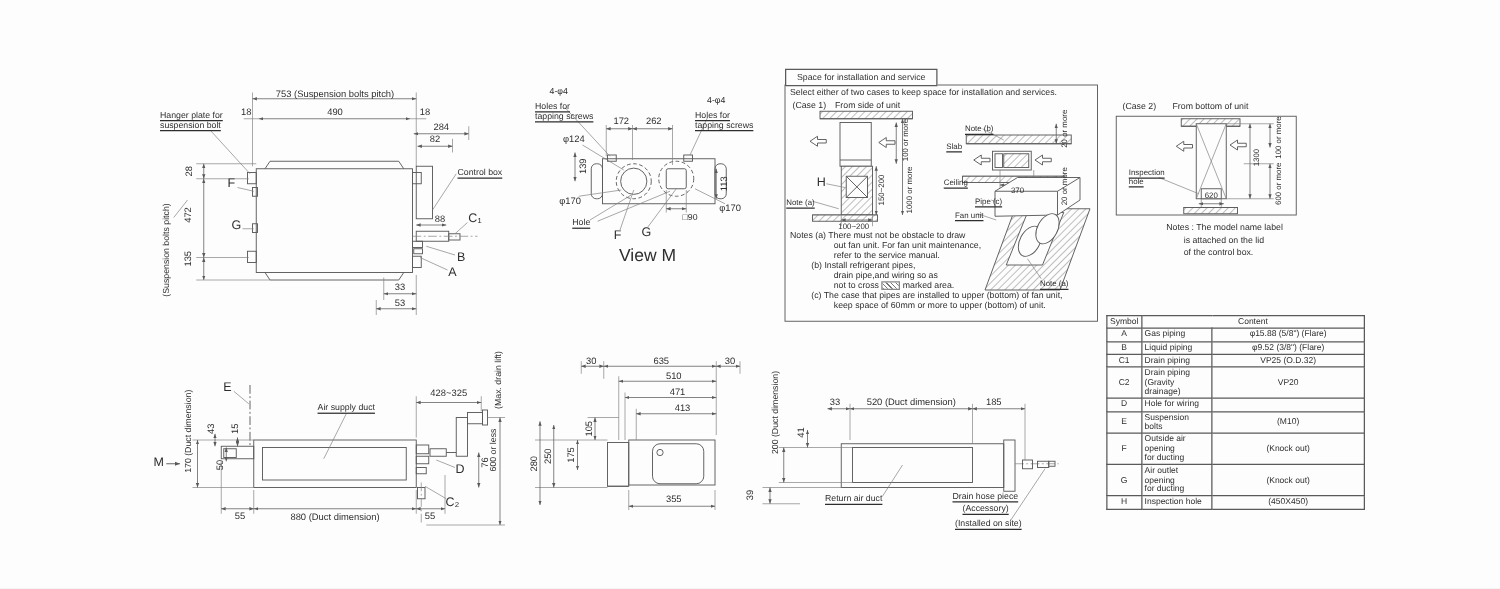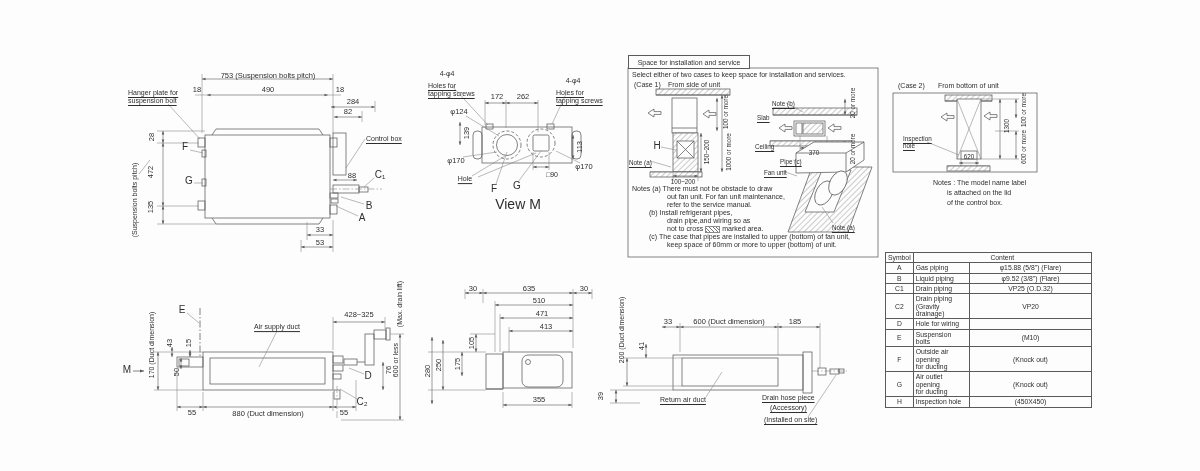--- a/index.html
+++ b/index.html
@@ -471,20 +471,20 @@
 <div class="v" style="left:471px;top:343px">105</div>
 <div class="v" style="left:457px;top:364px">175</div>
 <div class="v" style="left:438px;top:365px">250</div>
 <div class="v" style="left:427px;top:371px">280</div>
 <div class="lb" style="left:539px;top:400px">355</div>
 
 <div class="v s" style="left:621px;top:330px">200  (Duct dimension)</div>
 <div class="v" style="left:641px;top:346px">41</div>
 <div class="v" style="left:600px;top:396px">39</div>
 <div class="lb" style="left:668px;top:322px">33</div>
-<div class="lb" style="left:729px;top:322px">600 (Duct dimension)</div>
+<div class="lb" style="left:729px;top:322px">520 (Duct dimension)</div>
 <div class="lb" style="left:795px;top:322px">185</div>
 <div class="lf s ul" style="left:660px;top:396px">Return air duct</div>
 <div class="lf s ul" style="left:762px;top:394px">Drain hose piece</div>
 <div class="lf s ul" style="left:770px;top:404px">(Accessory)</div>
 <div class="lf s ul" style="left:764px;top:416px">(Installed on site)</div>
 
 </div>
 
 </body></html>

